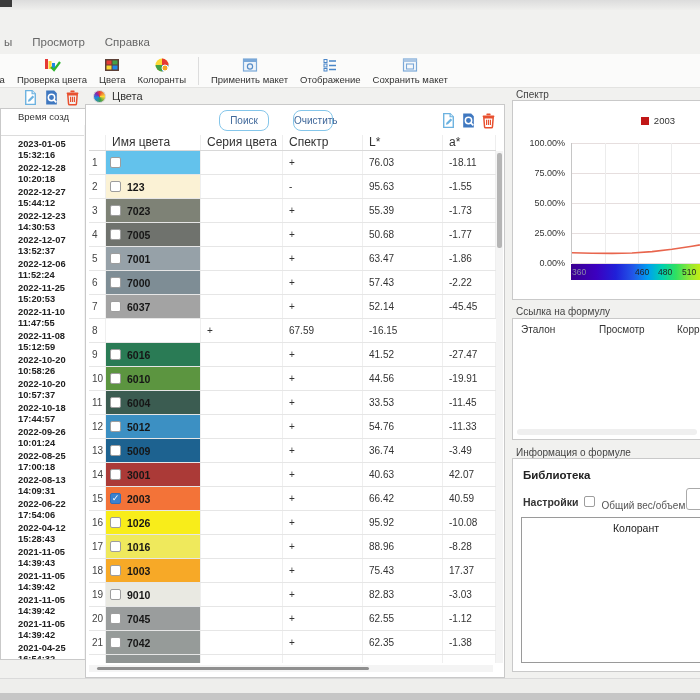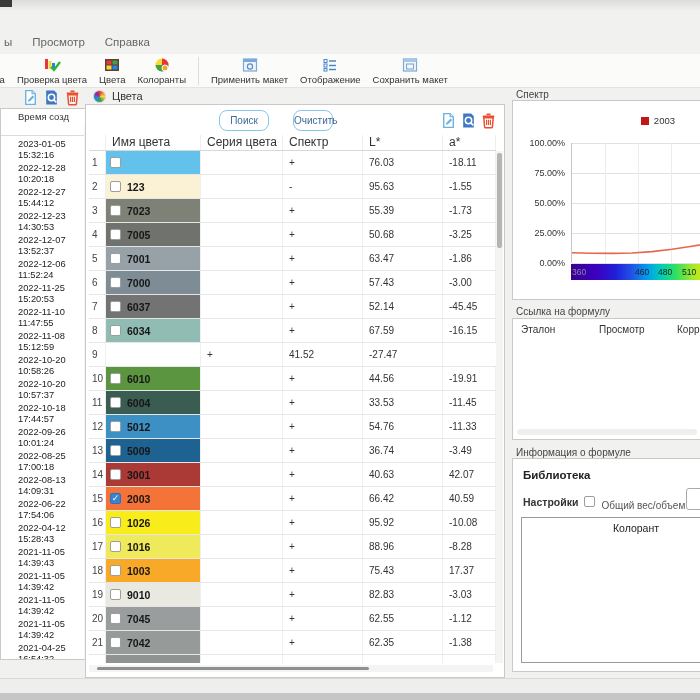--- a/index.html
+++ b/index.html
@@ -18,21 +18,21 @@
   .tbtn:first-child { margin-left:-26px; }
   .tbtn .ticon { width:18px; height:16px; display:flex; align-items:center; justify-content:center; }
   .tbtn .tlabel { font-size:9.5px; color:#333; white-space:nowrap; }
   .tsep { width:1px; height:28px; background:#ddd; margin:0 6px; }
 
   
   .hist-icons { position:absolute; left:22px; top:89px; display:flex; gap:4px; }
   .hist-icons .sicon, .mid-icons .sicon { width:17px; height:17px; }
   .hist-box { position:absolute; left:0px; top:108px; width:92px; height:552px; background:#fff; border:1px solid #c9c9c9; overflow:hidden; }
   .hist-header { height:27px; border-bottom:1px solid #dcdcdc; font-size:9.5px; color:#333; padding-left:17px; white-space:nowrap; overflow:hidden; line-height:15px; }
-  .hist-list { padding:3px 0 0 17px; }
+  .hist-list { padding:3px 0 0 17px;font-weight:bold; }
   .hentry { margin-bottom:3px; }
   .hentry div { font-size:9.3px; line-height:10.5px; color:#222; white-space:nowrap; }
   .hist-scroll { position:absolute; right:1px; top:16px; width:6px; height:534px; background:#f4f4f4; }
   .hist-thumb { position:absolute; left:1px; top:210px; width:4px; height:120px; background:#bdbdbd; border-radius:2px; }
 
   
   .mid-tab { position:absolute; left:93px; top:88px; height:16px; display:flex; align-items:center; gap:6px; font-size:11px; color:#333; }
   .pie-icon { width:13px; height:13px; border-radius:50%;
     background:conic-gradient(#e53935,#fdd835 25%,#43a047 45%,#1e88e5 70%,#8e24aa 88%,#e53935); border:1px solid #d0d0d0; }
   .mid-box { position:absolute; left:85px; top:104px; width:420px; height:574px; background:#fff; border:1px solid #c9c9c9; overflow:hidden; }
@@ -367,21 +367,21 @@
       </div>
       <div class="trow">
         <div class="cell-num">4</div>
         <div class="cell-name" style="background: rgb(111, 114, 109);">
           <span class="cbx"></span>
           <span class="cname">7005</span>
         </div>
         <div></div>
         <div>+</div>
         <div>50.68</div>
-        <div>-3.25</div>
+        <div>-1.77</div>
       </div>
       <div class="trow">
         <div class="cell-num">5</div>
         <div class="cell-name" style="background: rgb(150, 161, 168);">
           <span class="cbx"></span>
           <span class="cname">7001</span>
         </div>
         <div></div>
         <div>+</div>
         <div>63.47</div>
@@ -389,46 +389,46 @@
       </div>
       <div class="trow">
         <div class="cell-num">6</div>
         <div class="cell-name" style="background: rgb(126, 141, 149);">
           <span class="cbx"></span>
           <span class="cname">7000</span>
         </div>
         <div></div>
         <div>+</div>
         <div>57.43</div>
-        <div>-3.00</div>
+        <div>-2.22</div>
       </div>
       <div class="trow">
         <div class="cell-num">7</div>
-        <div class="cell-name" style="background: #737373;">
+        <div class="cell-name" style="background: #a3a3a3;">
           <span class="cbx"></span>
           <span class="cname">6037</span>
         </div>
         <div></div>
         <div>+</div>
         <div>52.14</div>
         <div>-45.45</div>
       </div>
       <div class="trow">
         <div class="cell-num">8</div>
-        <div class="cell-name" style="background: rgb(145, 188, 180);">
-          <span class="cbx"></span>
-          <span class="cname">6034</span>
-        </div>
         <div></div>
         <div>+</div>
         <div>67.59</div>
         <div>-16.15</div>
       </div>
       <div class="trow">
         <div class="cell-num">9</div>
+        <div class="cell-name" style="background: rgb(42, 123, 85);">
+          <span class="cbx"></span>
+          <span class="cname">6016</span>
+        </div>
         <div></div>
         <div>+</div>
         <div>41.52</div>
         <div>-27.47</div>
       </div>
       <div class="trow">
         <div class="cell-num">10</div>
         <div class="cell-name" style="background: rgb(92, 149, 64);">
           <span class="cbx"></span>
           <span class="cname">6010</span>

